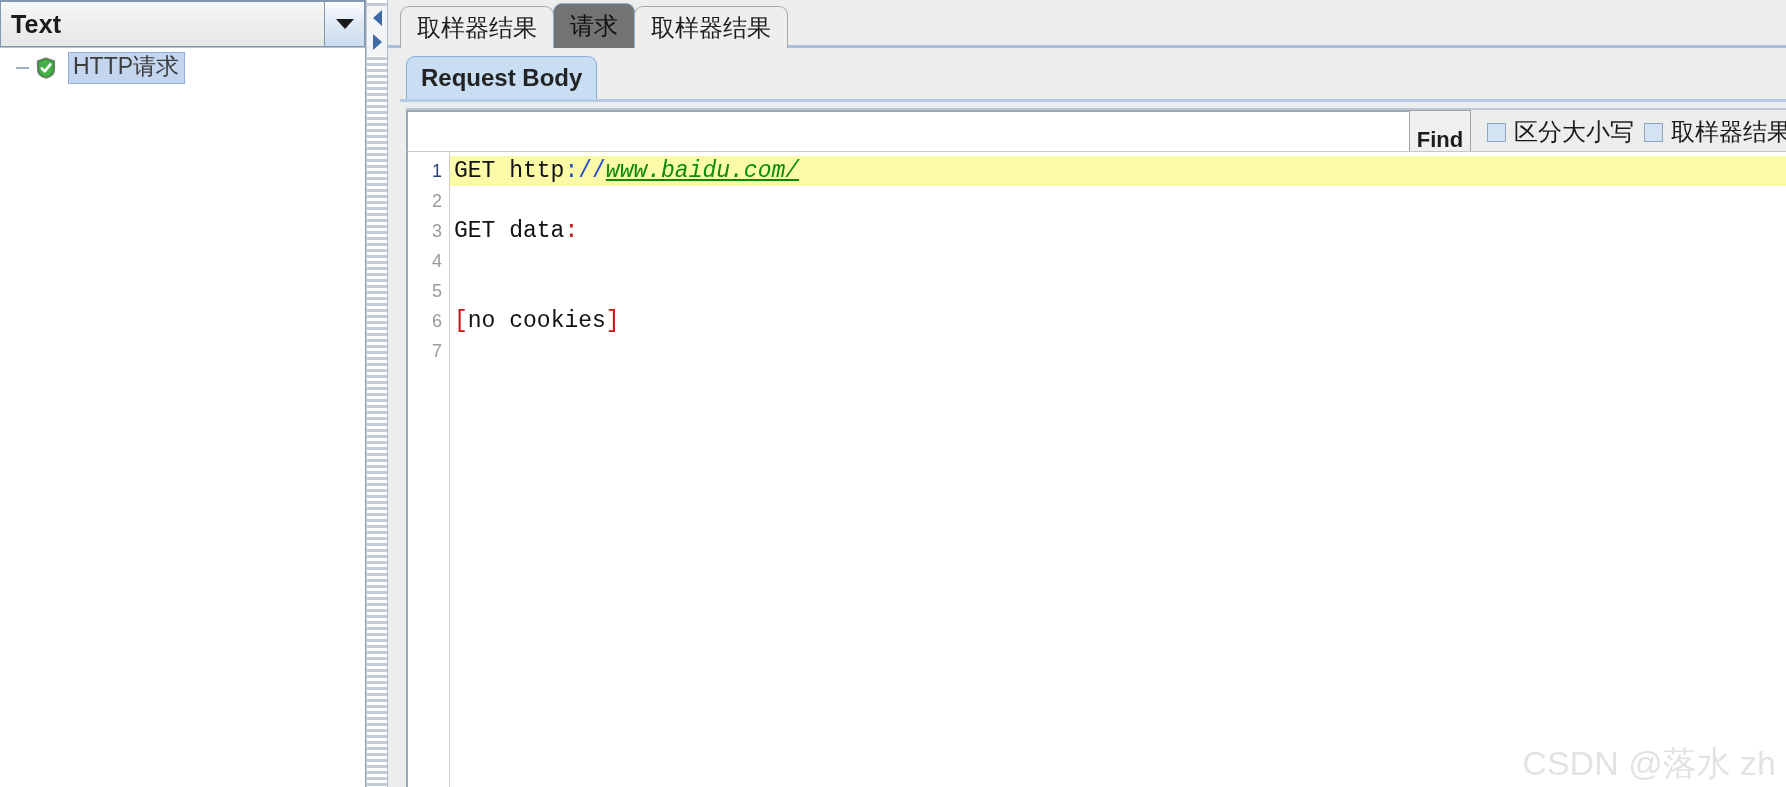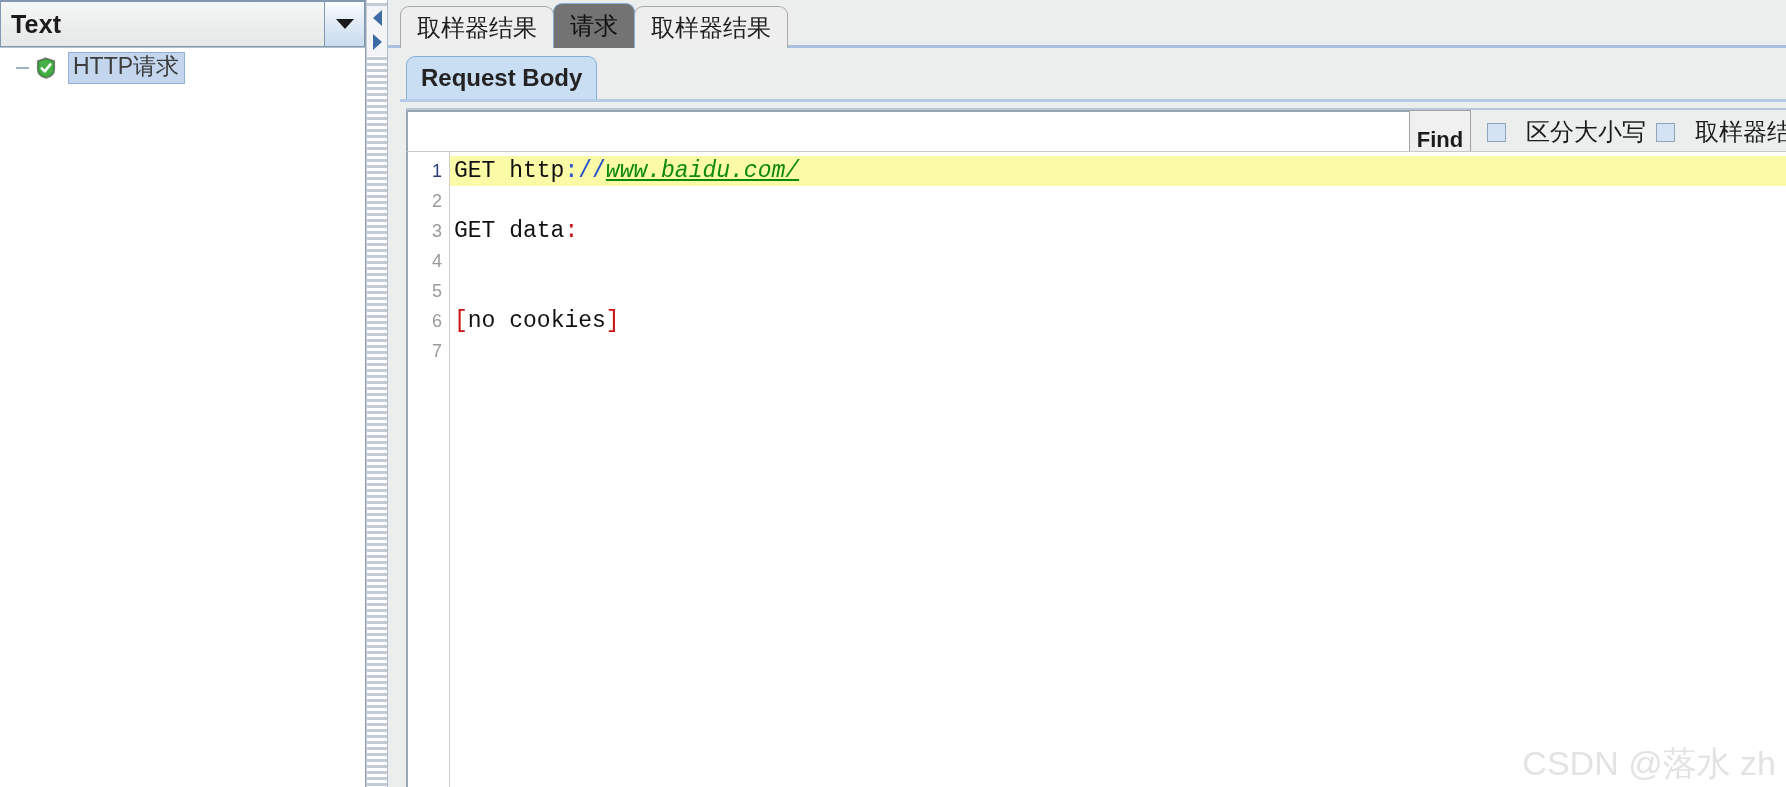--- a/index.html
+++ b/index.html
@@ -267,21 +267,21 @@
   }
   .chk-group {
     display: flex;
     align-items: center;
     gap: 10px;
     padding-left: 16px;
   }
   .chk {
     display: flex;
     align-items: center;
-    gap: 20px;
+    gap: 8px;
   }
   .chk-box {
     width: 19px; height: 19px;
     background: #d4e3f3;
     border: 1px solid #8fa6bd;
     flex: 0 0 19px;
   }
   .chk-label {
     font-size: 24px;
     color: #1c1c1c;

